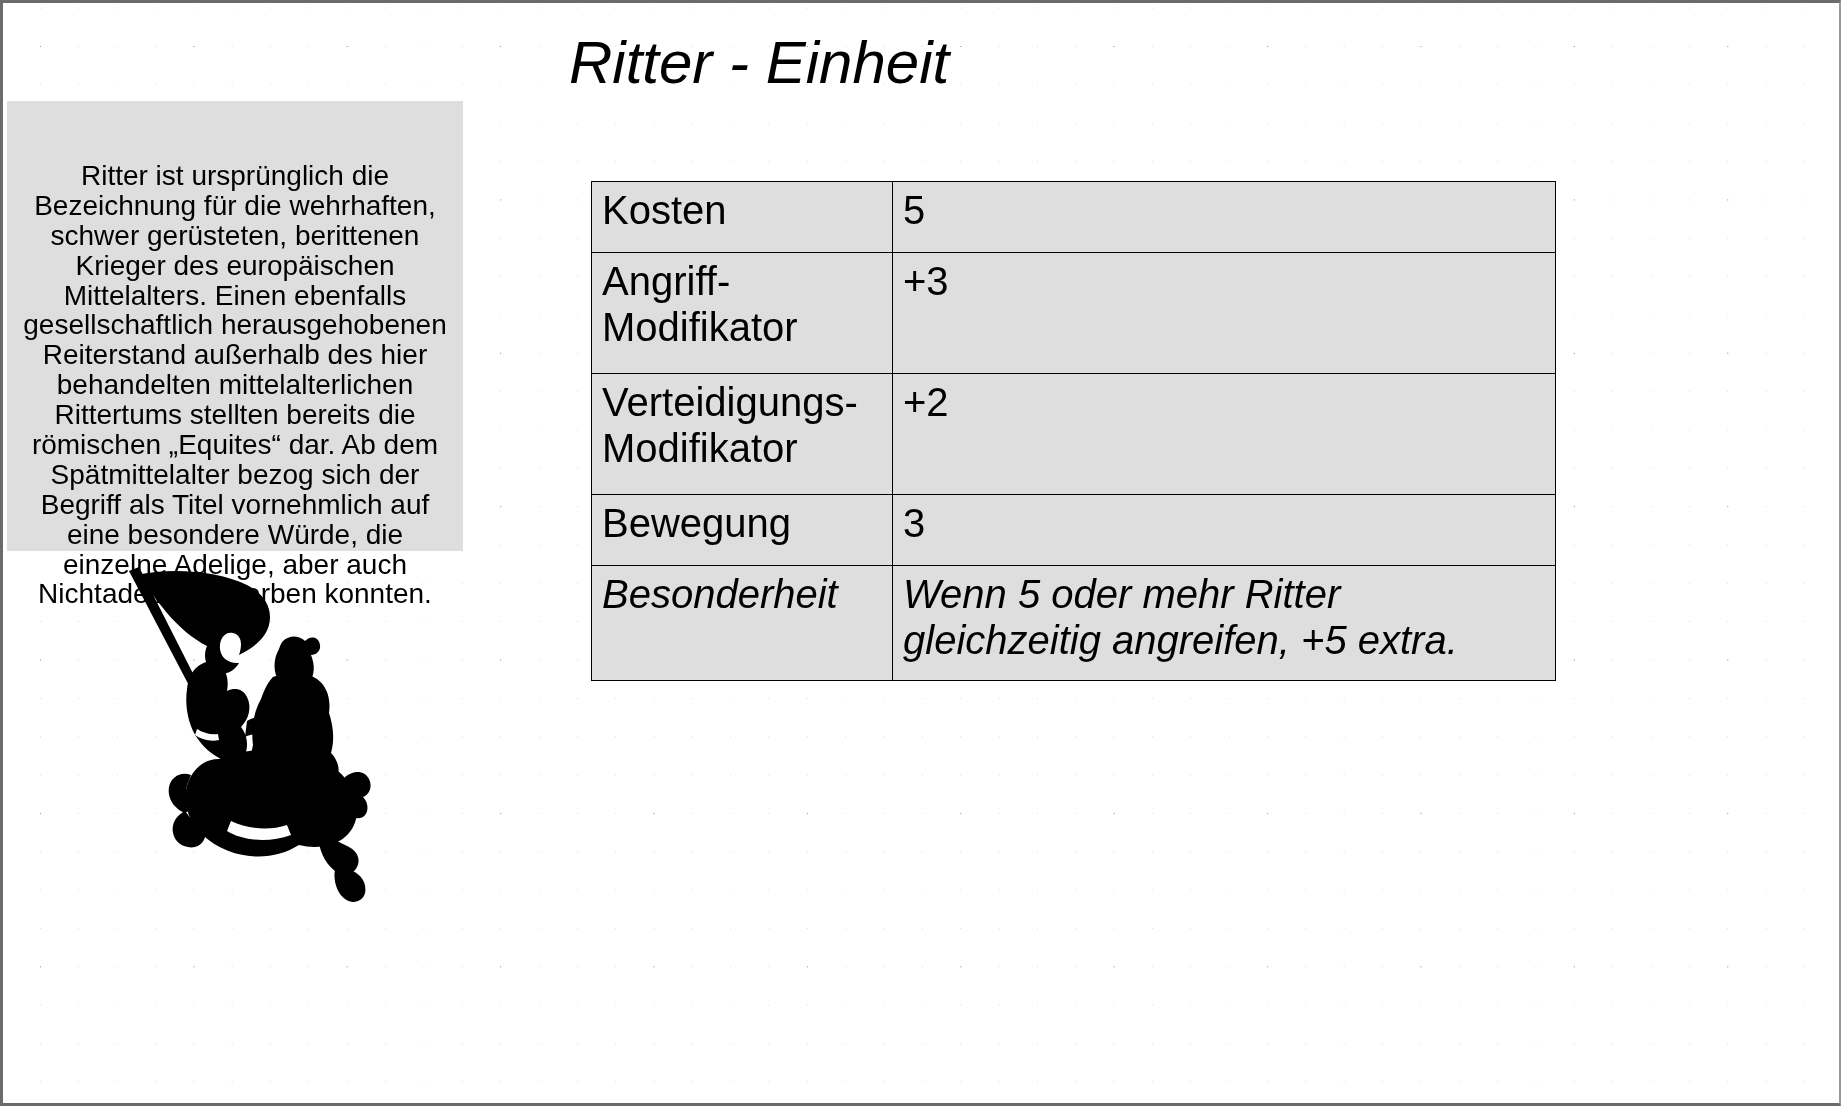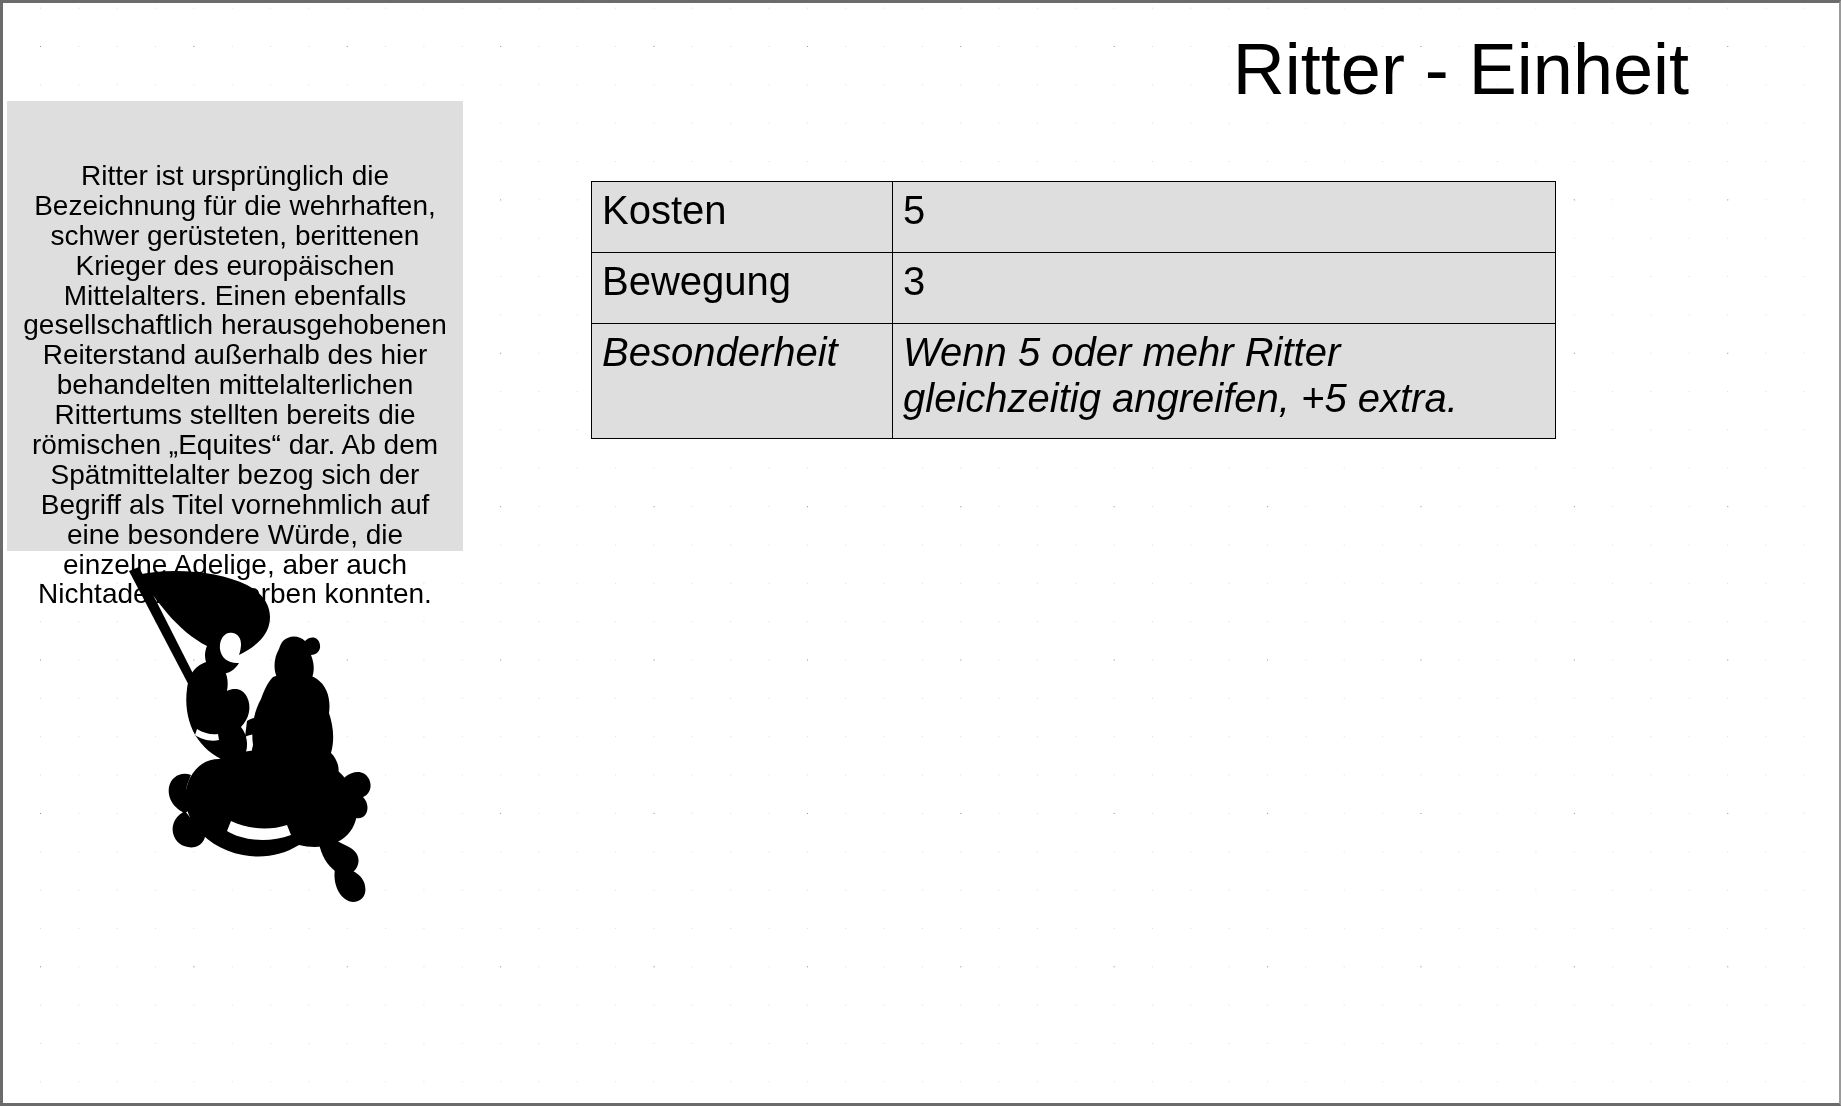--- a/index.html
+++ b/index.html
@@ -33,25 +33,26 @@
     background-size: 153.4px 153.4px, 38.35px 38.35px;
     background-position: 37px 43px, 37px 43px;
   }
 
   
   #slide-title {
     position: absolute;
     left: 566px;
     top: 28px;
     width: 1120px;
-    text-align: right;
-    font-size: 72px;
+    text-align: left;
+    font-size: 60px;
     line-height: 1.08;
     color: #000000;
     white-space: nowrap;
+    font-style: italic;
   }
 
   
   #description-box {
     position: absolute;
     left: 4px;
     top: 98px;
     width: 456px;
     height: 450px;
     background: #dedede;
@@ -115,20 +116,28 @@
 
   <div id="description-box">
     <div id="description-text">Ritter ist ursprünglich die Bezeichnung für die wehrhaften, schwer gerüsteten, berittenen Krieger des europäischen Mittelalters. Einen ebenfalls gesellschaftlich herausgehobenen Reiterstand außerhalb des hier behandelten mittelalterlichen Rittertums stellten bereits die römischen „Equites“ dar. Ab dem Spätmittelalter bezog sich der Begriff als Titel vornehmlich auf eine besondere Würde, die einzelne Adelige, aber auch Nichtadelige erwerben konnten.</div>
   </div>
 
   <table id="stats-table">
     <tbody>
       <tr class="row-short">
         <td class="label-cell">Kosten</td>
         <td class="value-cell">5</td>
+      </tr>
+      <tr class="row-tall">
+        <td class="label-cell">Angriff-Modifikator</td>
+        <td class="value-cell">+3</td>
+      </tr>
+      <tr class="row-tall">
+        <td class="label-cell">Verteidigungs-Modifikator</td>
+        <td class="value-cell">+2</td>
       </tr>
       <tr class="row-short">
         <td class="label-cell">Bewegung</td>
         <td class="value-cell">3</td>
       </tr>
       <tr class="row-note">
         <td class="label-cell">Besonderheit</td>
         <td class="value-cell">Wenn 5 oder mehr Ritter gleichzeitig angreifen, +5 extra.</td>
       </tr>
     </tbody>

